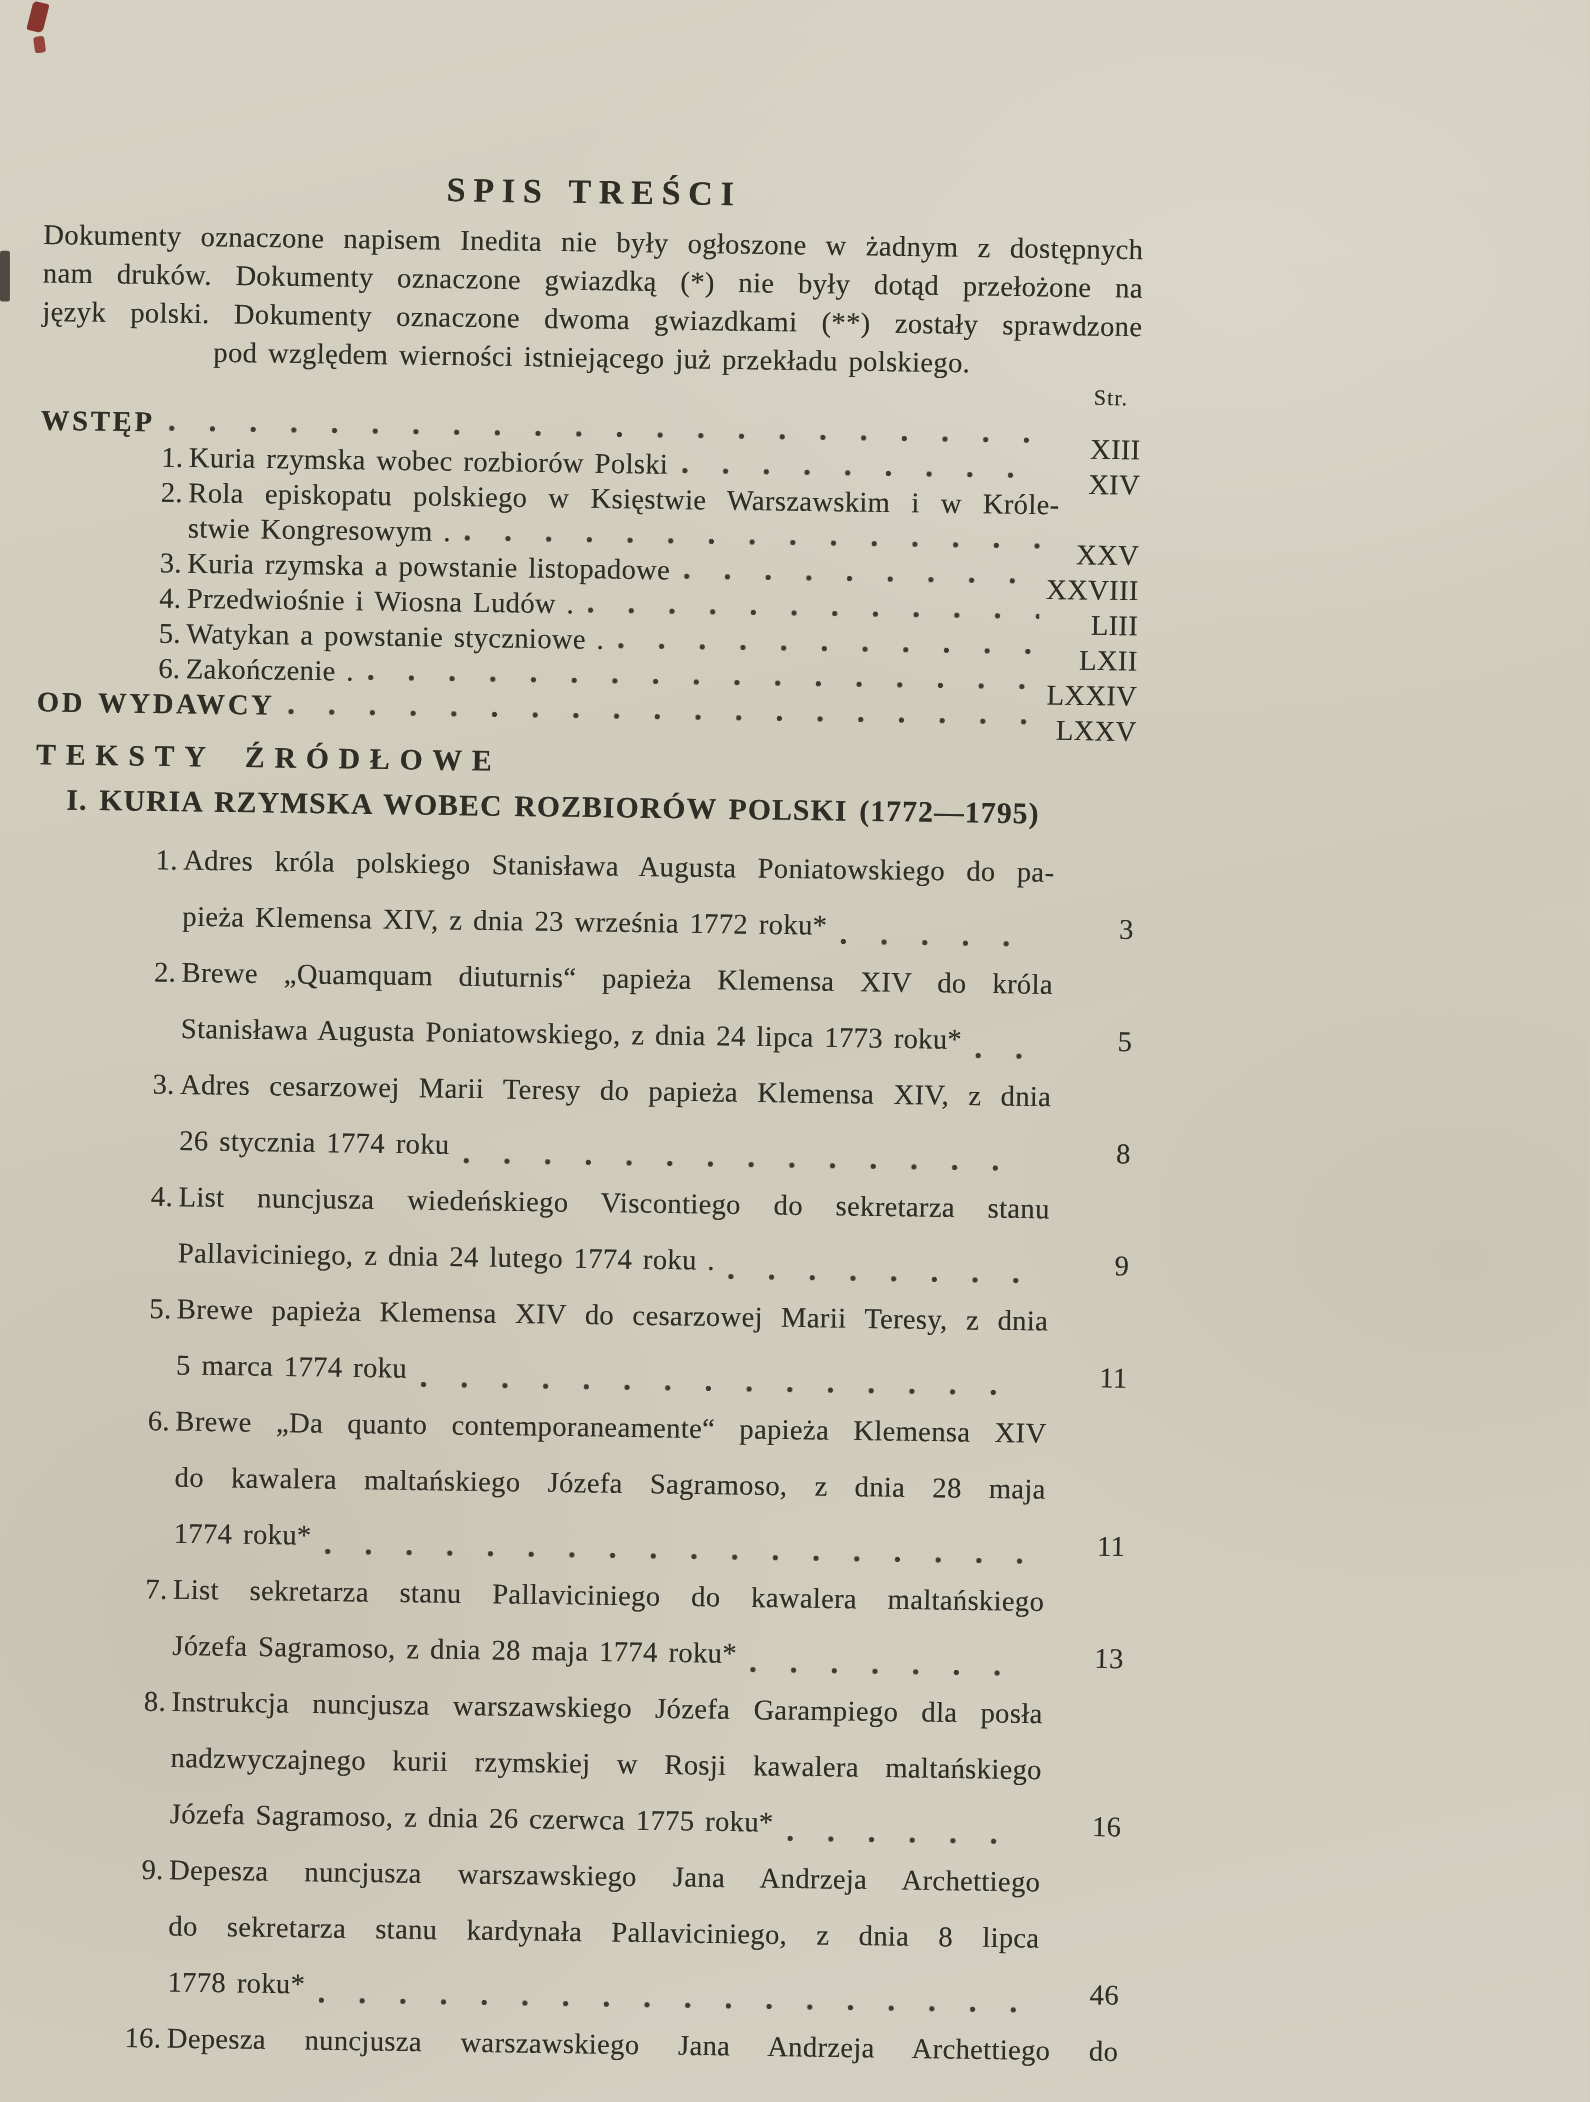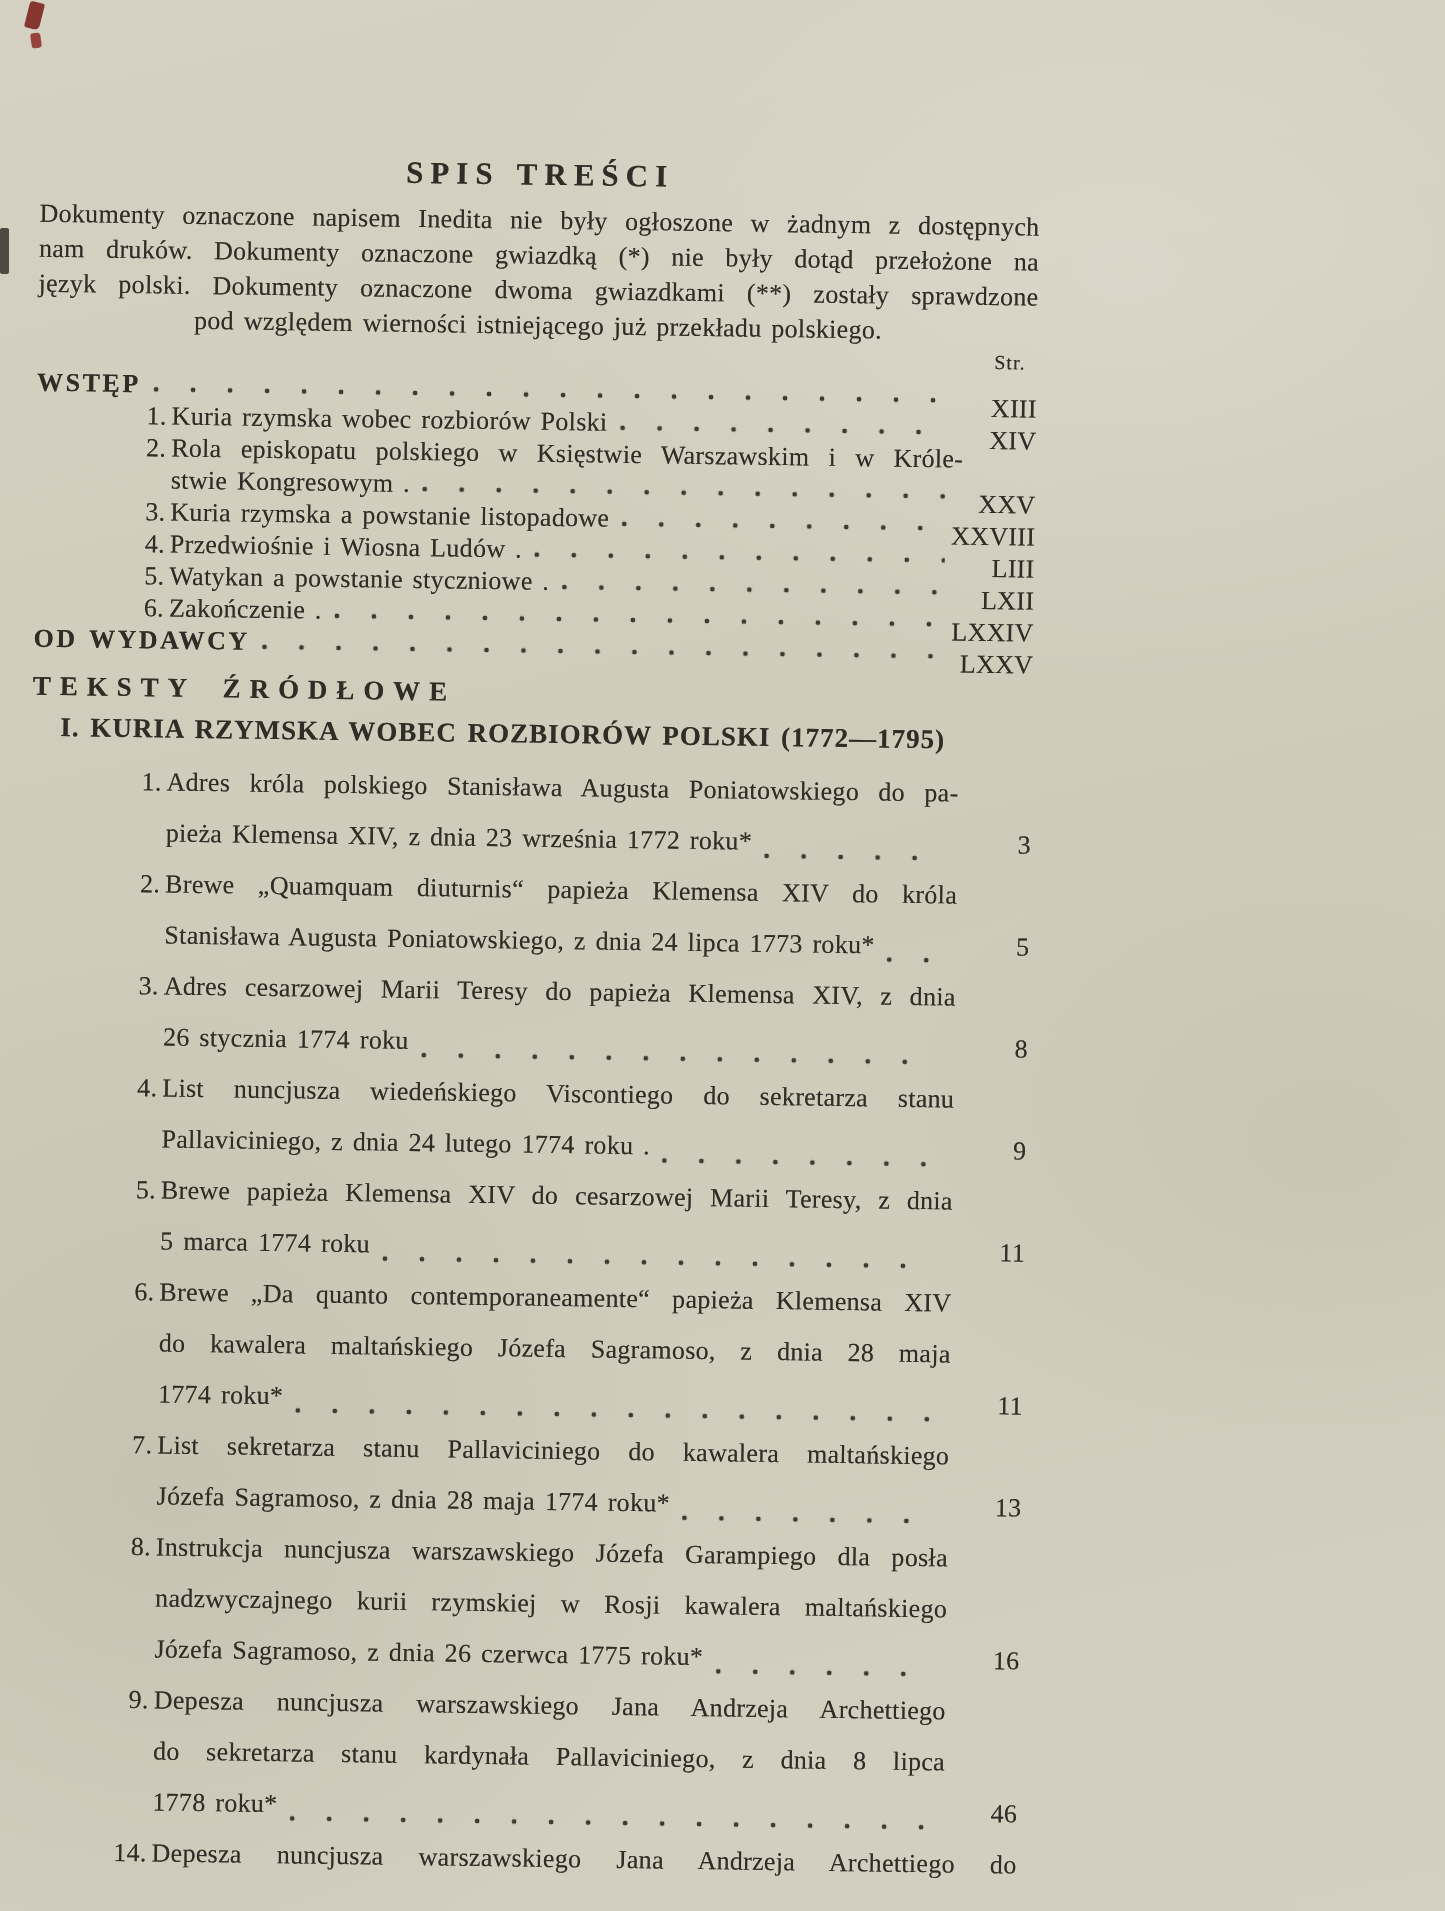--- a/index.html
+++ b/index.html
@@ -273,21 +273,21 @@
               <div class="line just">Depesza nuncjusza warszawskiego Jana Andrzeja Archettiego</div>
               <div class="line just">do sekretarza stanu kardynała Pallaviciniego, z dnia 8 lipca</div>
               <div class="line lastline">
                 <span class="txt">1778 roku*</span>
                 <span class="leader"></span>
                 <span class="pg">46</span>
               </div>
             </div>
           </div>
           <div class="entry">
-            <span class="num">14.</span>
+            <span class="num">16.</span>
             <div class="lines">
               <div class="line just full">Depesza nuncjusza warszawskiego Jana Andrzeja Archettiego do</div>
             </div>
           </div>
         </div>
     </div>
   </div>
 </div>
 
 </body></html>

